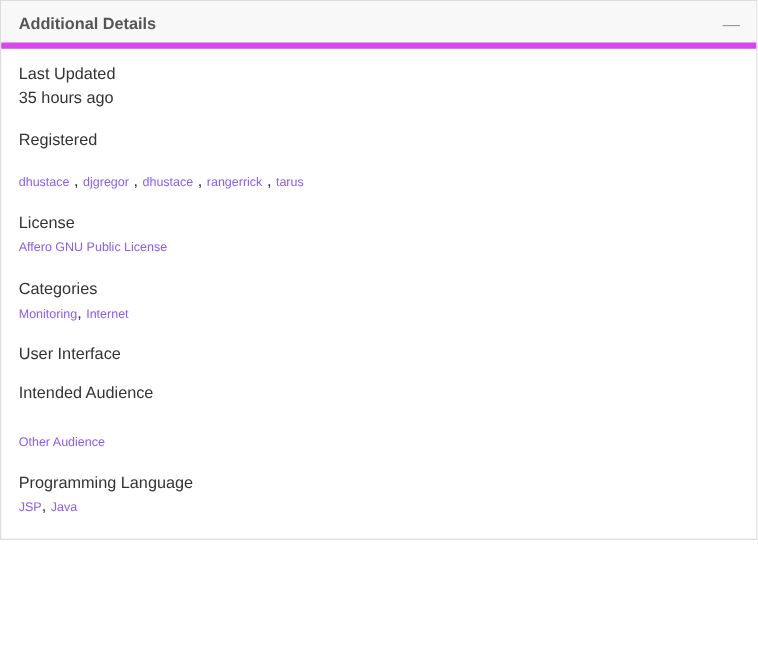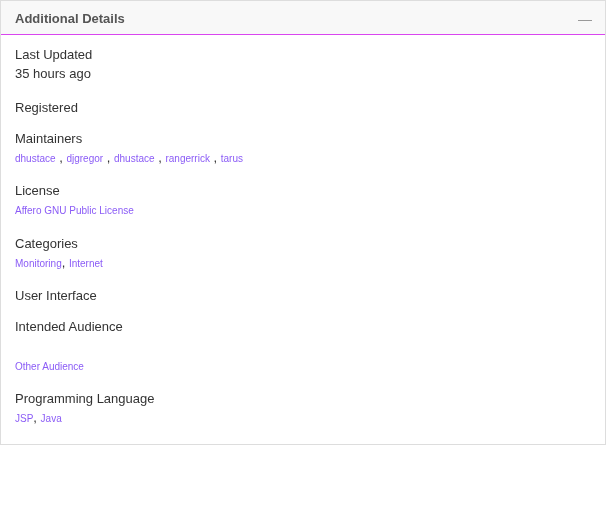--- a/index.html
+++ b/index.html
@@ -20,21 +20,21 @@
     .panel {
       border: 1px solid #ddd;
       background: #fff;
     }
 
     .panel-header {
       display: flex;
       justify-content: space-between;
       align-items: center;
       padding: 10px 13px 8px 14px;
-      border-bottom: 1px solid #d946ef;
+      border-bottom: 5px solid #d946ef;
       background: #f8f8f8;
       gap: 20px;
     }
 
     .panel-title {
       font-size: 13px;
       font-weight: bold;
       color: #555;
     }
 
@@ -88,21 +88,20 @@
   <div class="panel-body" id="detail-rows-container">
 
   <div class="detail-row">
         <div class="detail-label">Last Updated</div>
         <div class="detail-value">35 hours ago</div>
       </div>
       <div class="detail-row">
         <div class="detail-label">Registered</div>
       </div>
       <div class="detail-row">
-        <div class="detail-label">Maintainers</div>
         <div class="detail-value"><a class="detail-link" href="#">dhustace</a> , <a class="detail-link" href="#">djgregor</a> , <a class="detail-link" href="#">dhustace</a> , <a class="detail-link" href="#">rangerrick</a> , <a class="detail-link" href="#">tarus</a></div>
       </div>
       <div class="detail-row">
         <div class="detail-label">License</div>
         <div class="detail-value"><a class="detail-link" href="#">Affero GNU Public License</a></div>
       </div>
       <div class="detail-row">
         <div class="detail-label">Categories</div>
         <div class="detail-value"><a class="detail-link" href="#">Monitoring</a>, <a class="detail-link" href="#">Internet</a></div>
       </div>

